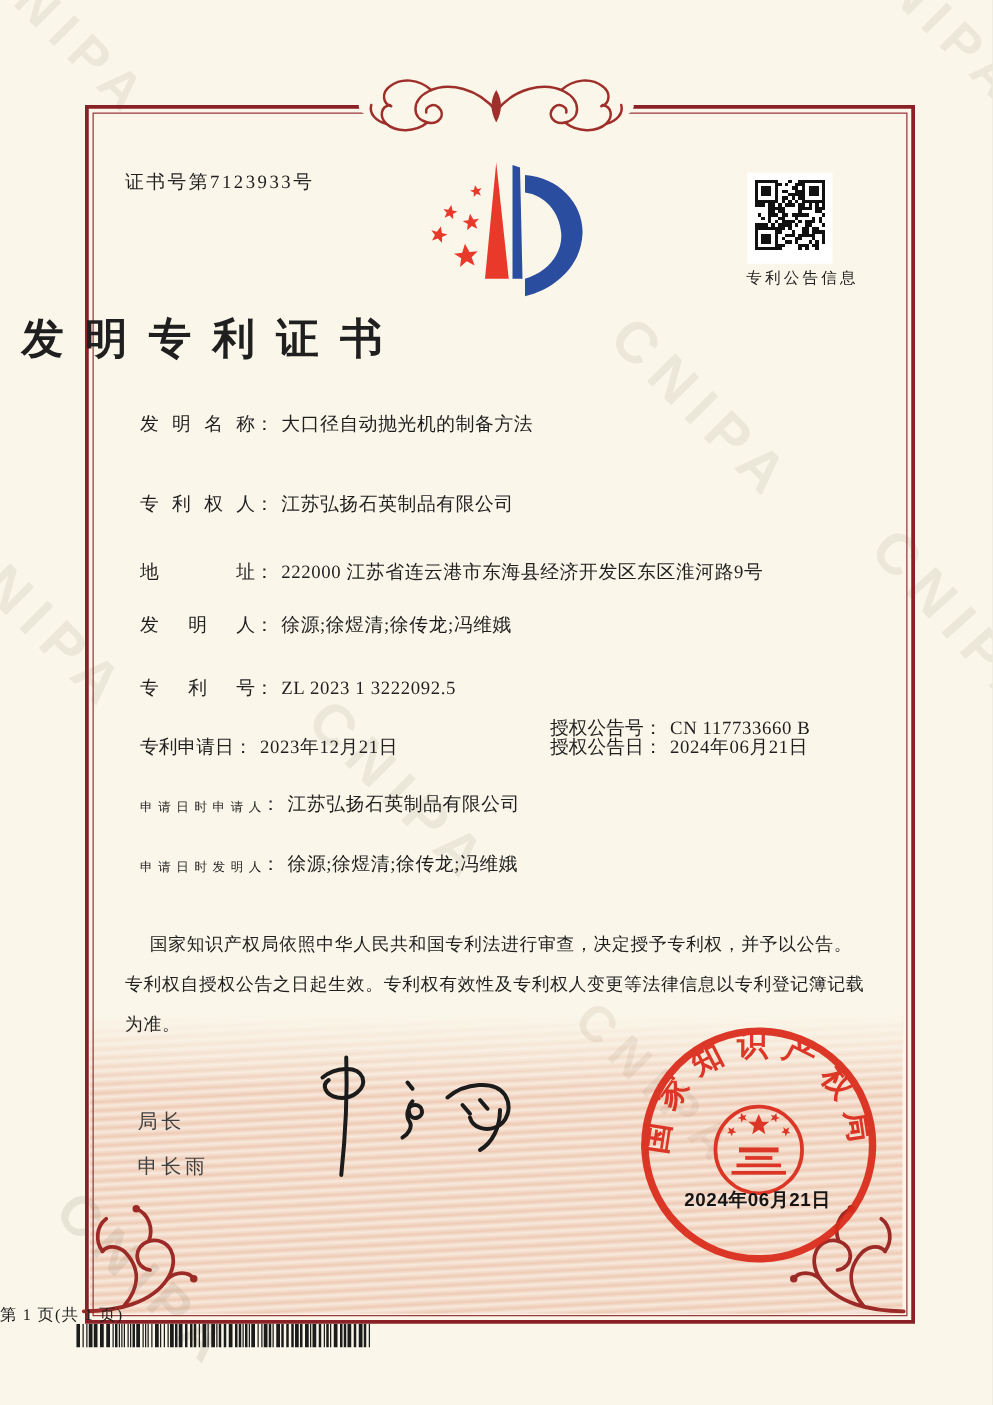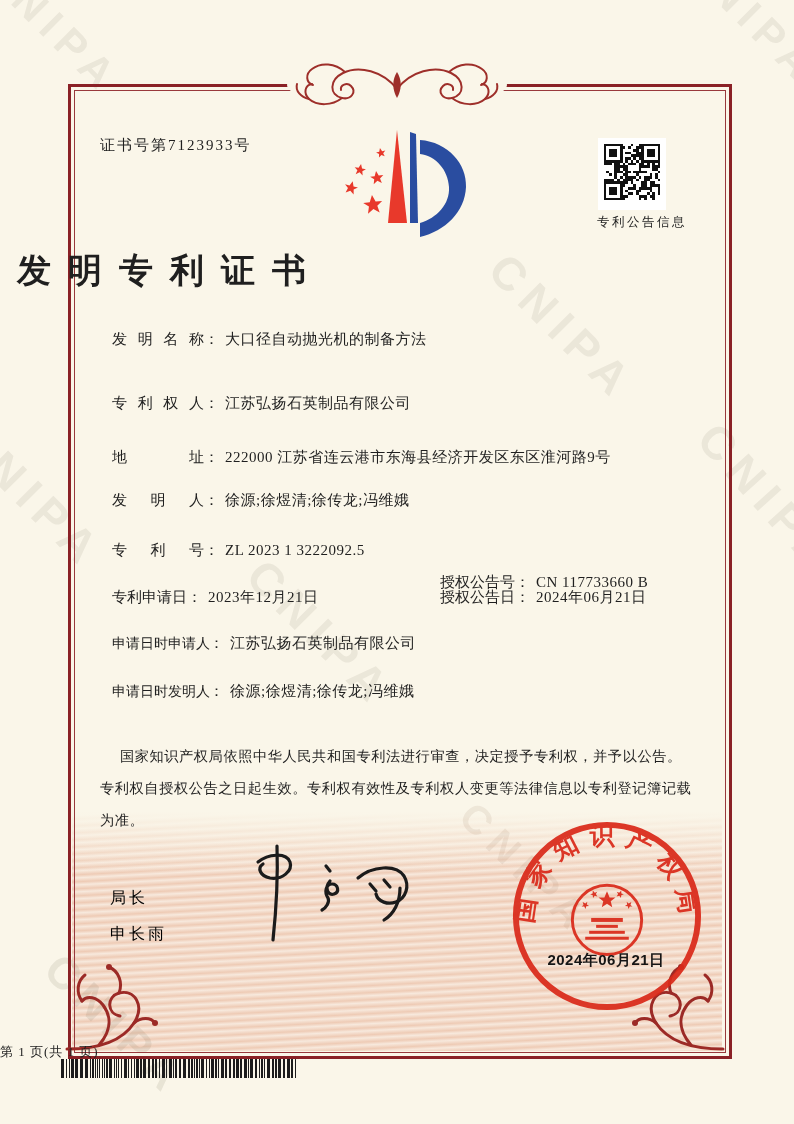--- a/index.html
+++ b/index.html
@@ -33,32 +33,32 @@
   .cert-no{position:absolute;left:100px;top:136px;font-size:15px;letter-spacing:2px;z-index:5;}
   .logo{position:absolute;left:330px;top:124px;z-index:5;}
   .qr-box{position:absolute;left:598px;top:138px;background:#ffffff;padding:2px;z-index:5;}
   .qr-label{position:absolute;left:590px;top:214px;width:104px;text-align:center;font-size:12.5px;letter-spacing:2.5px;z-index:5;}
   .title{position:absolute;left:0;right:0;top:248px;font-size:34px;font-weight:bold;
          letter-spacing:17px;text-indent:17px;z-index:5;}
   
   .row{position:absolute;left:112px;white-space:nowrap;font-size:15px;z-index:5;}
   .row.rcol{left:440px;}
   .flabel{display:inline-block;width:92px;text-align:justify;text-align-last:justify;vertical-align:bottom;font-family:Liberation Serif, serif;}
-  .flabel.long{width:97px;font-size:14px;}
+  .flabel.long{width:97px;font-size:10px;}
   .flabel-r{display:inline-block;}
   .colon{display:inline-block;margin-right:6px;}
   .fval{letter-spacing:0.5px;}
   
   .legal{position:absolute;left:100px;top:740px;width:594px;font-size:14.2px;line-height:32px;
          letter-spacing:0.6px;z-index:5;}
   .legal p{margin:0;}
   .legal p.ind{text-indent:1.4em;}
   
   .sig-labels{position:absolute;left:110px;top:880px;font-family:"Liberation Sans","DejaVu Sans",sans-serif;
-         font-size:16px;letter-spacing:3px;line-height:36px;color:#000000;z-index:5;}
+         font-size:16px;letter-spacing:3px;line-height:36px;color:#404040;z-index:5;}
   .signature{position:absolute;left:230px;top:836px;z-index:5;}
   
   .seal{position:absolute;left:508px;top:815px;z-index:6;opacity:0.93;}
   .seal-date{position:absolute;left:522px;top:951px;width:168px;text-align:center;z-index:7;
          font-family:"Liberation Sans","DejaVu Sans",sans-serif;font-weight:bold;font-size:15px;
          letter-spacing:0.5px;color:#151515;}
   
   .footer-page{position:absolute;left:0;right:0;top:1026px;text-align:left;font-size:13px;letter-spacing:1px;z-index:5;margin-top:17px;}
   .barcode{position:absolute;left:61px;top:1059px;z-index:5;}
 </style>

